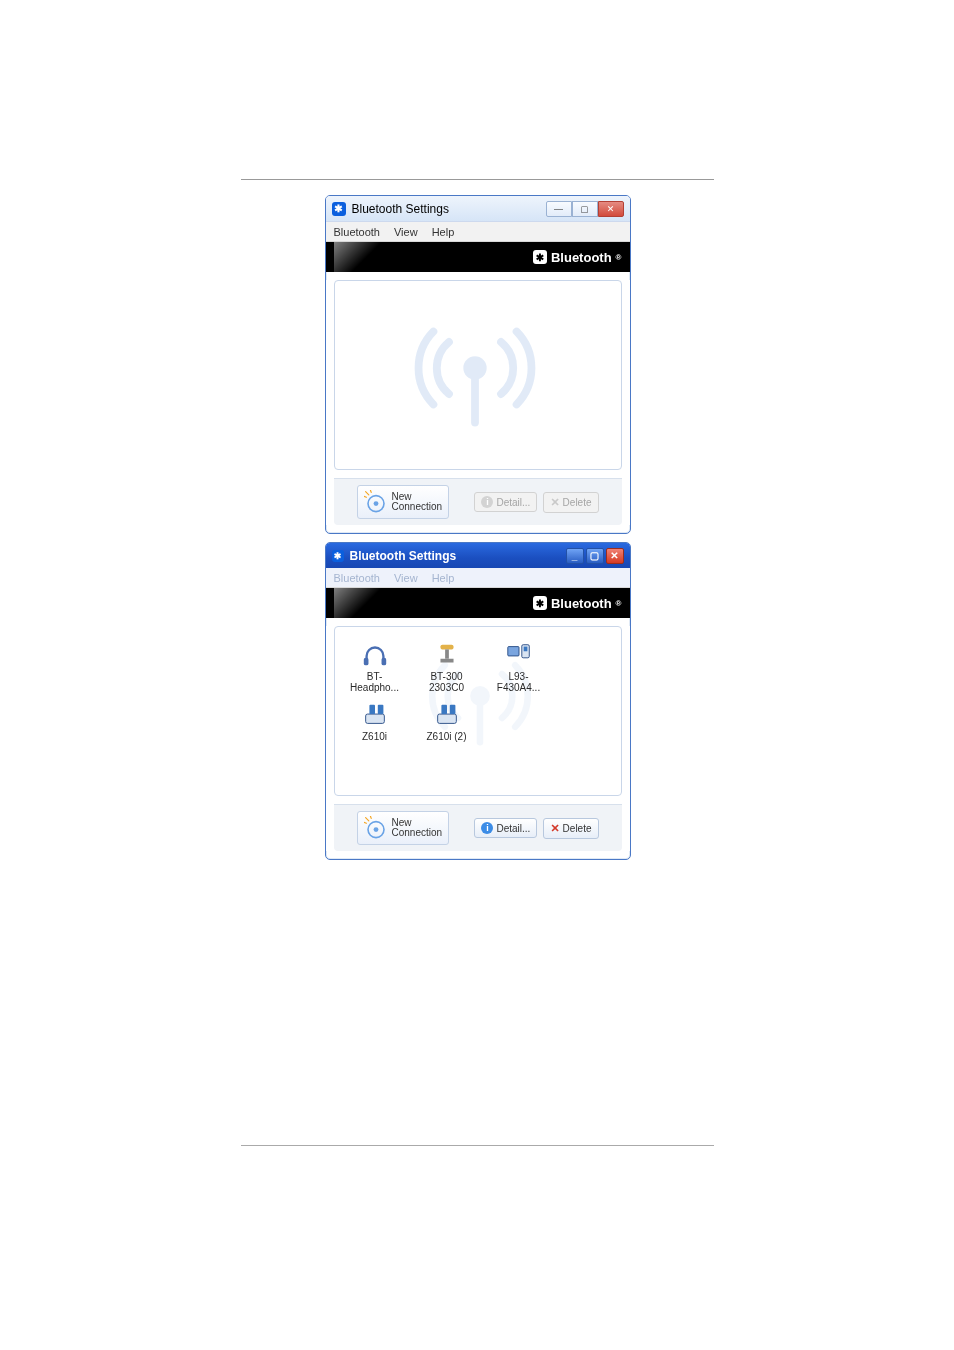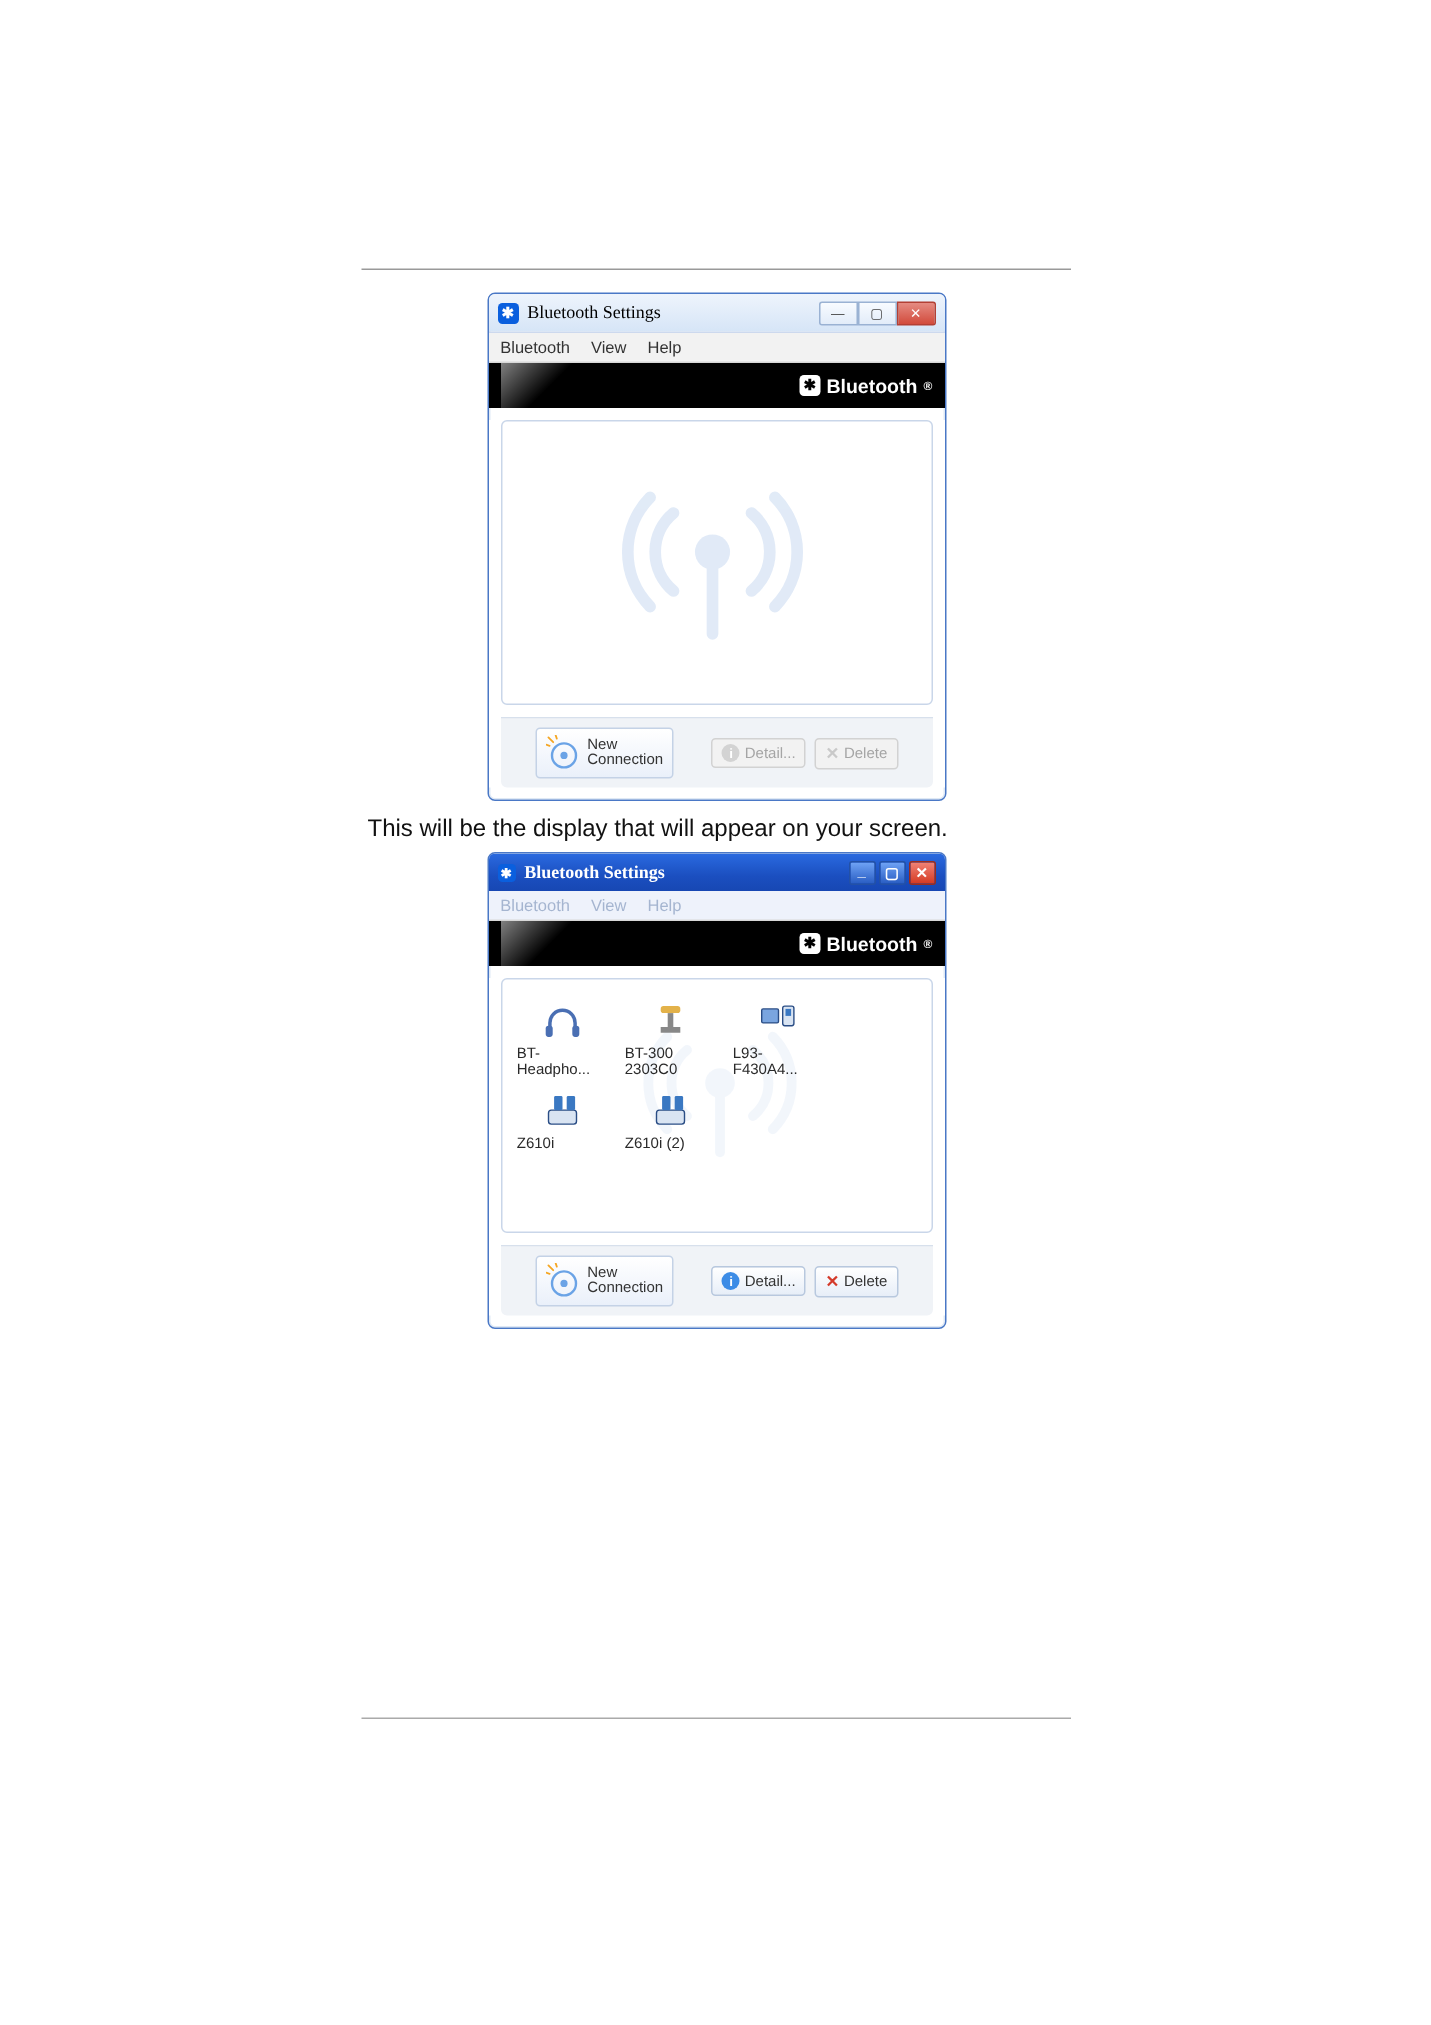--- a/index.html
+++ b/index.html
@@ -76,21 +76,21 @@
     background: #0a5fde;
     border-radius: 3px;
     display: inline-flex;
     align-items: center;
     justify-content: center;
     color: #fff;
     font-size: 10px;
     font-weight: bold;
   }
   .title-icon-bt.small { width: 12px; height: 12px; font-size: 9px; }
-  .title-text { flex: 1; font-family: Liberation Serif, serif; }
+  .title-text { flex: 1; }
   .win-controls { display: flex; gap: 0; }
   .win7-btn {
     width: 26px; height: 16px;
     border: 1px solid #9ab2d3;
     background: linear-gradient(#f8fbff,#e2ecf9);
     font-size: 9px;
     display: flex;
     align-items: center;
     justify-content: center;
     color: #444;
@@ -187,20 +187,21 @@
   .devgrid {
     display: flex;
     flex-wrap: wrap;
     gap: 6px 12px;
     padding: 12px 10px 6px;
     position: relative;
     z-index: 1;
   }
   .dev {
     width: 60px;
+    text-align: center;
     font-size: 10px;
     color: #2a2a2a;
   }
   .dev .dev-ico {
     width: 34px; height: 30px;
     margin: 0 auto 2px;
     display: flex;
     align-items: flex-end;
     justify-content: center;
   }
@@ -338,21 +339,20 @@
           <span>Detail...</span>
         </div>
         <div class="foot-btn disabled">
           <span class="i-del">✕</span>
           <span>Delete</span>
         </div>
       </div>
     </div>
   </div>
 
-  <p class="body-text">This will be the display that will appear on your screen.</p>
 
   <div class="win" style="margin-top:6px">
     <div class="xp-titlebar">
       <span class="title-icon-bt small">✱</span>
       <span class="title-text">Bluetooth Settings</span>
       <div class="win-controls">
         <div class="xp-btn">_</div>
         <div class="xp-btn">▢</div>
         <div class="xp-btn close">✕</div>
       </div>

